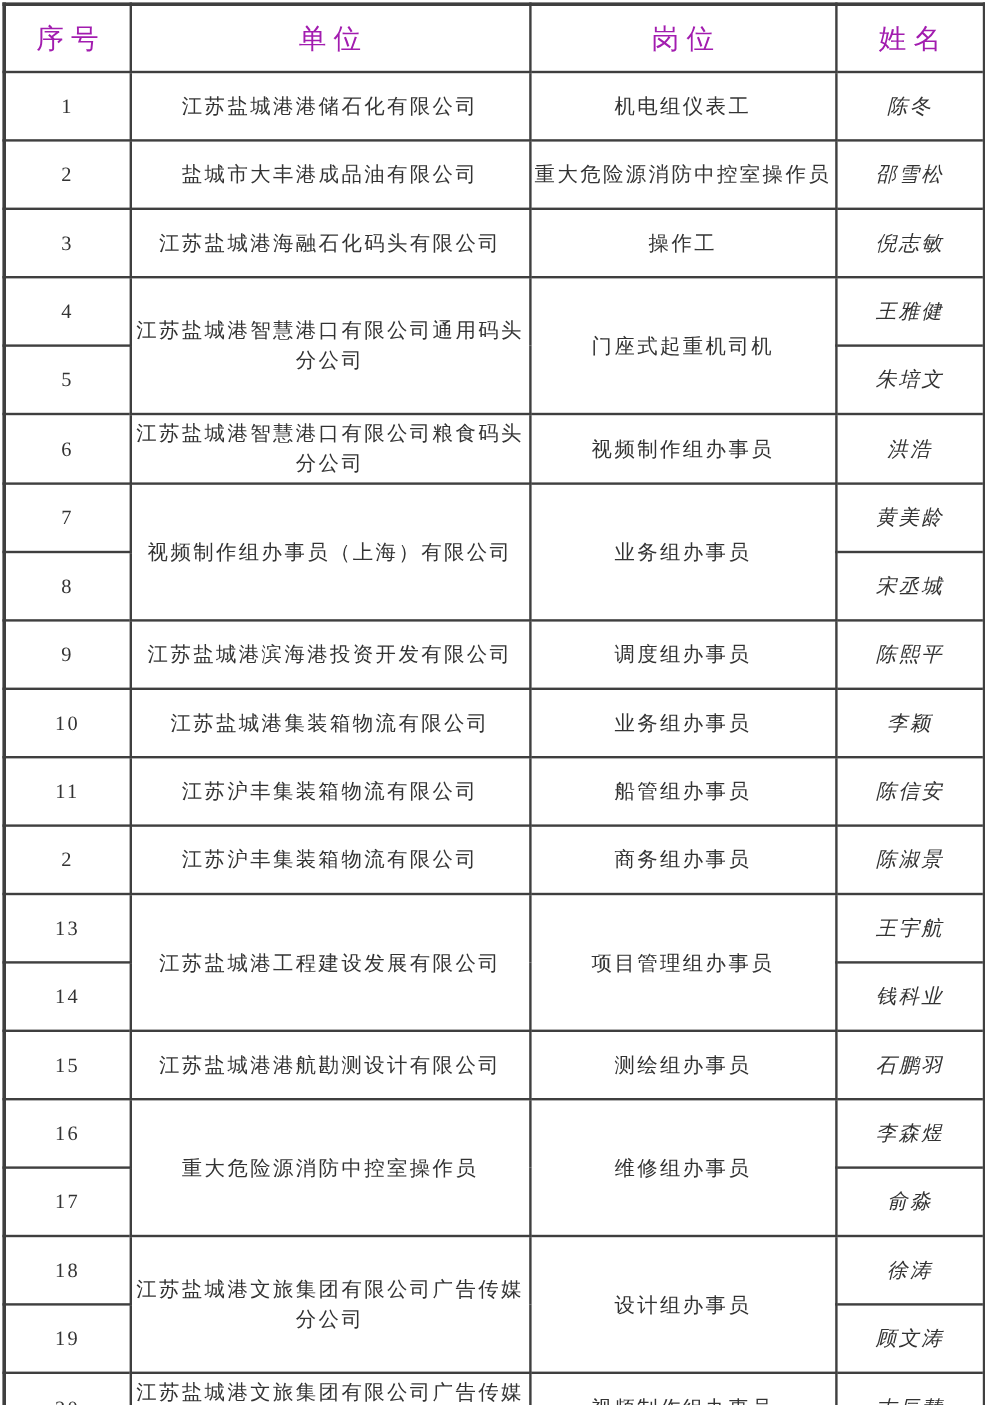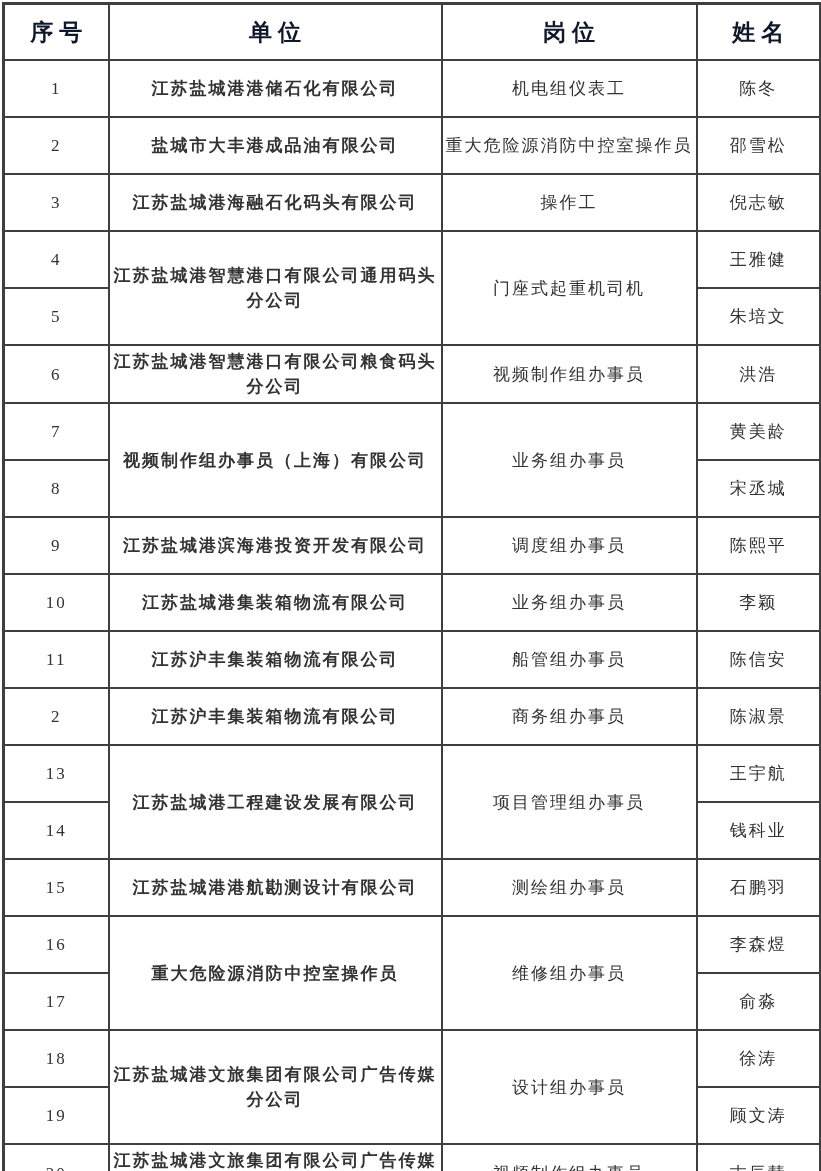--- a/index.html
+++ b/index.html
@@ -28,43 +28,43 @@
   table.roster td {
     border: 2px solid #3f3f3f;
     text-align: center;
     vertical-align: middle;
     background: #ffffff;
     overflow: hidden;
   }
   table.roster th {
     height: 52px;
     font-size: 23px;
-    font-weight: bold;
+    font-weight: normal;
     letter-spacing: 6px;
     text-indent: 6px;
-    color: #0f172a;
+    color: #a21caf;
   }
   table.roster td {
     height: 49px;
     font-size: 17px;
     line-height: 25px;
     letter-spacing: 2px;
     padding: 3px 2px;
   }
   col.c-seq  { width: 105px; }
   col.c-unit { width: 333px; }
   col.c-pos  { width: 255px; }
   col.c-name { width: 124px; }
   td.seq {
     font-size: 18px;
     letter-spacing: 0;
   }
-  td.unit { padding: 3px 15px; font-weight: bold; }
+  td.unit { padding: 3px 15px; }
   td.pos  { padding: 3px 14px; }
-  td.name { padding: 3px 4px; }
+  td.name { padding: 3px 4px; font-style: italic; }
 </style>
 </head>
 <body>
 
 <div class="table-wrap">
   <table class="roster">
     <colgroup>
       <col class="c-seq">
         <col class="c-unit">
         <col class="c-pos">

